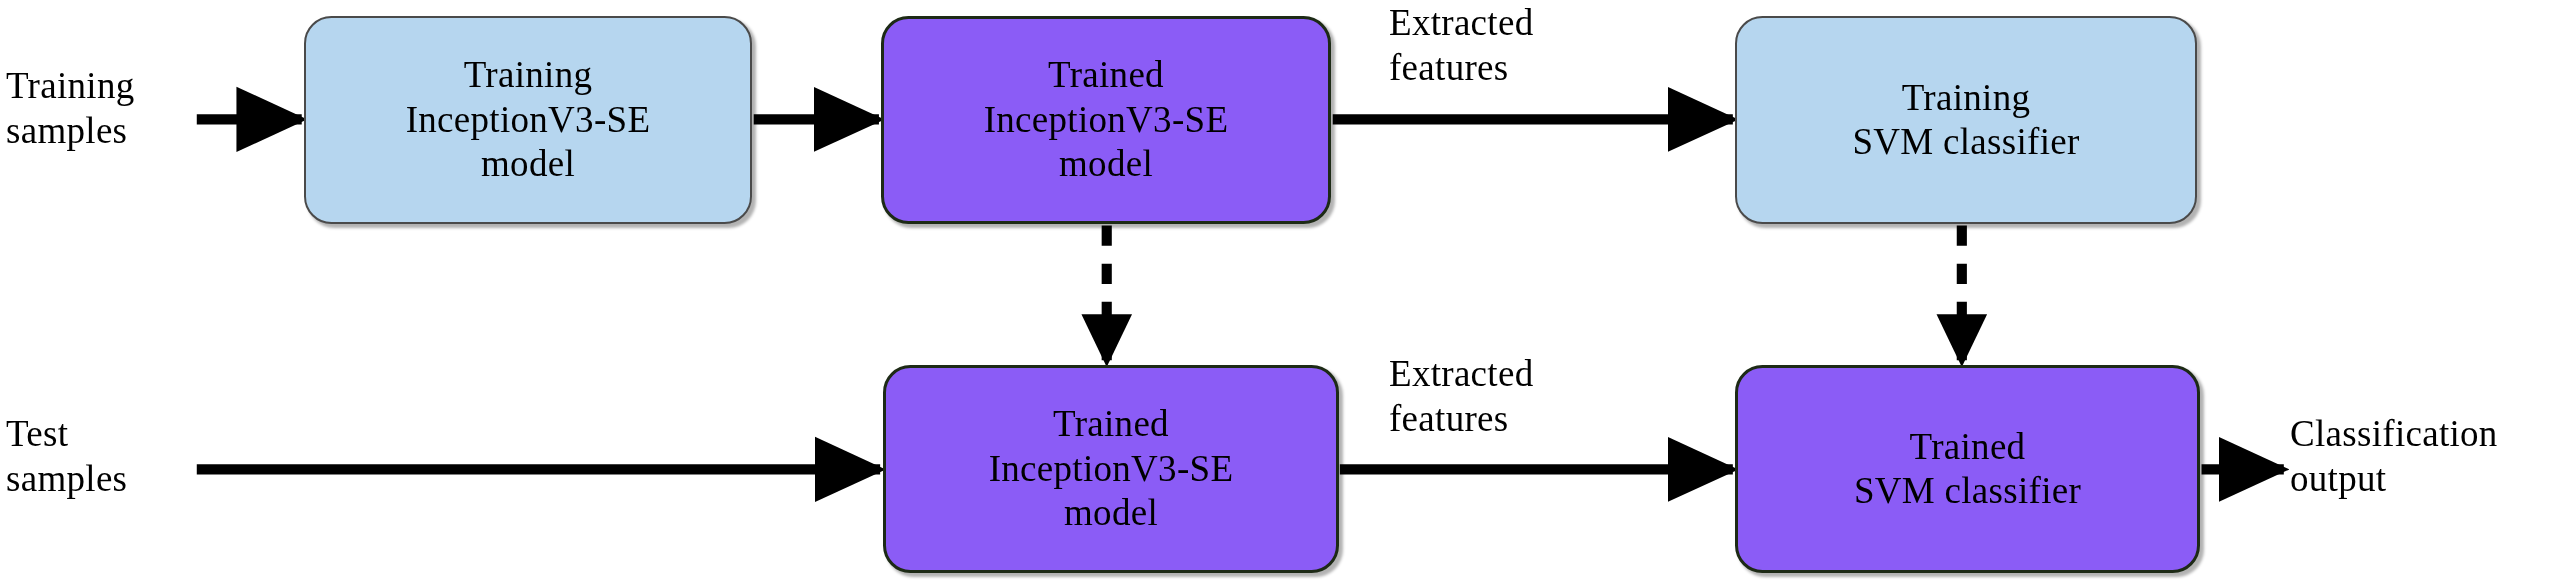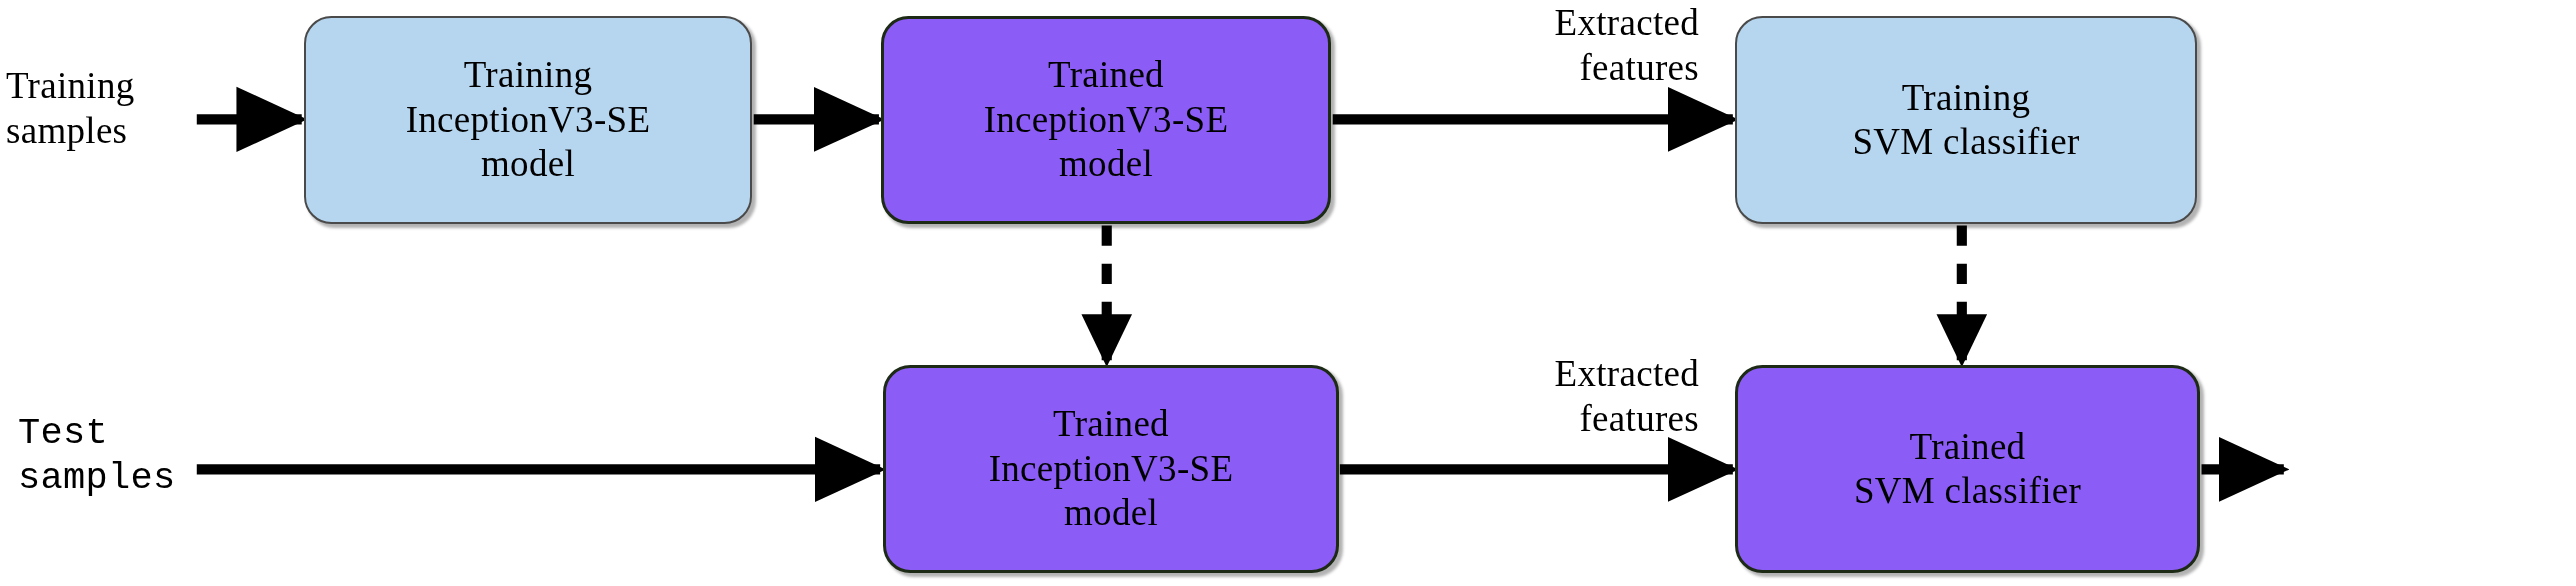--- a/index.html
+++ b/index.html
@@ -53,21 +53,21 @@
   .node-text {
     display: block;
     width: 100%;
     padding: 0 6px;
     box-sizing: border-box;
   }
   .free-label {
     position: absolute;
     font-size: 37px;
     line-height: 1.22;
-    text-align: right;
+    text-align: left;
     white-space: pre-line;
     letter-spacing: 0.3px;
   }
   .free-label.left-align {
     text-align: left;
   }
 </style>
 </head>
 <body>
 
@@ -127,21 +127,23 @@
     <span class="node-text">Trained
 SVM classifier</span>
   </div>
 
   <div class="free-label left-align" style="left:6px; top:63px; width:185px;">Training
 samples</div>
 
   <div class="free-label" style="left:1389px; top:0px; width:310px;">Extracted
 features</div>
 
-  <div class="free-label left-align" style="left:18px; top:411px; width:185px;font-family:Liberation Mono, monospace;">Test
+  <div class="free-label left-align" style="left:6px; top:411px; width:185px;">Test
 samples</div>
 
   <div class="free-label" style="left:1389px; top:351px; width:310px;">Extracted
 features</div>
 
+  <div class="free-label" style="left:2290px; top:411px; width:280px;">Classification
+output</div>
 
 </div>
 
 
 </body></html>

